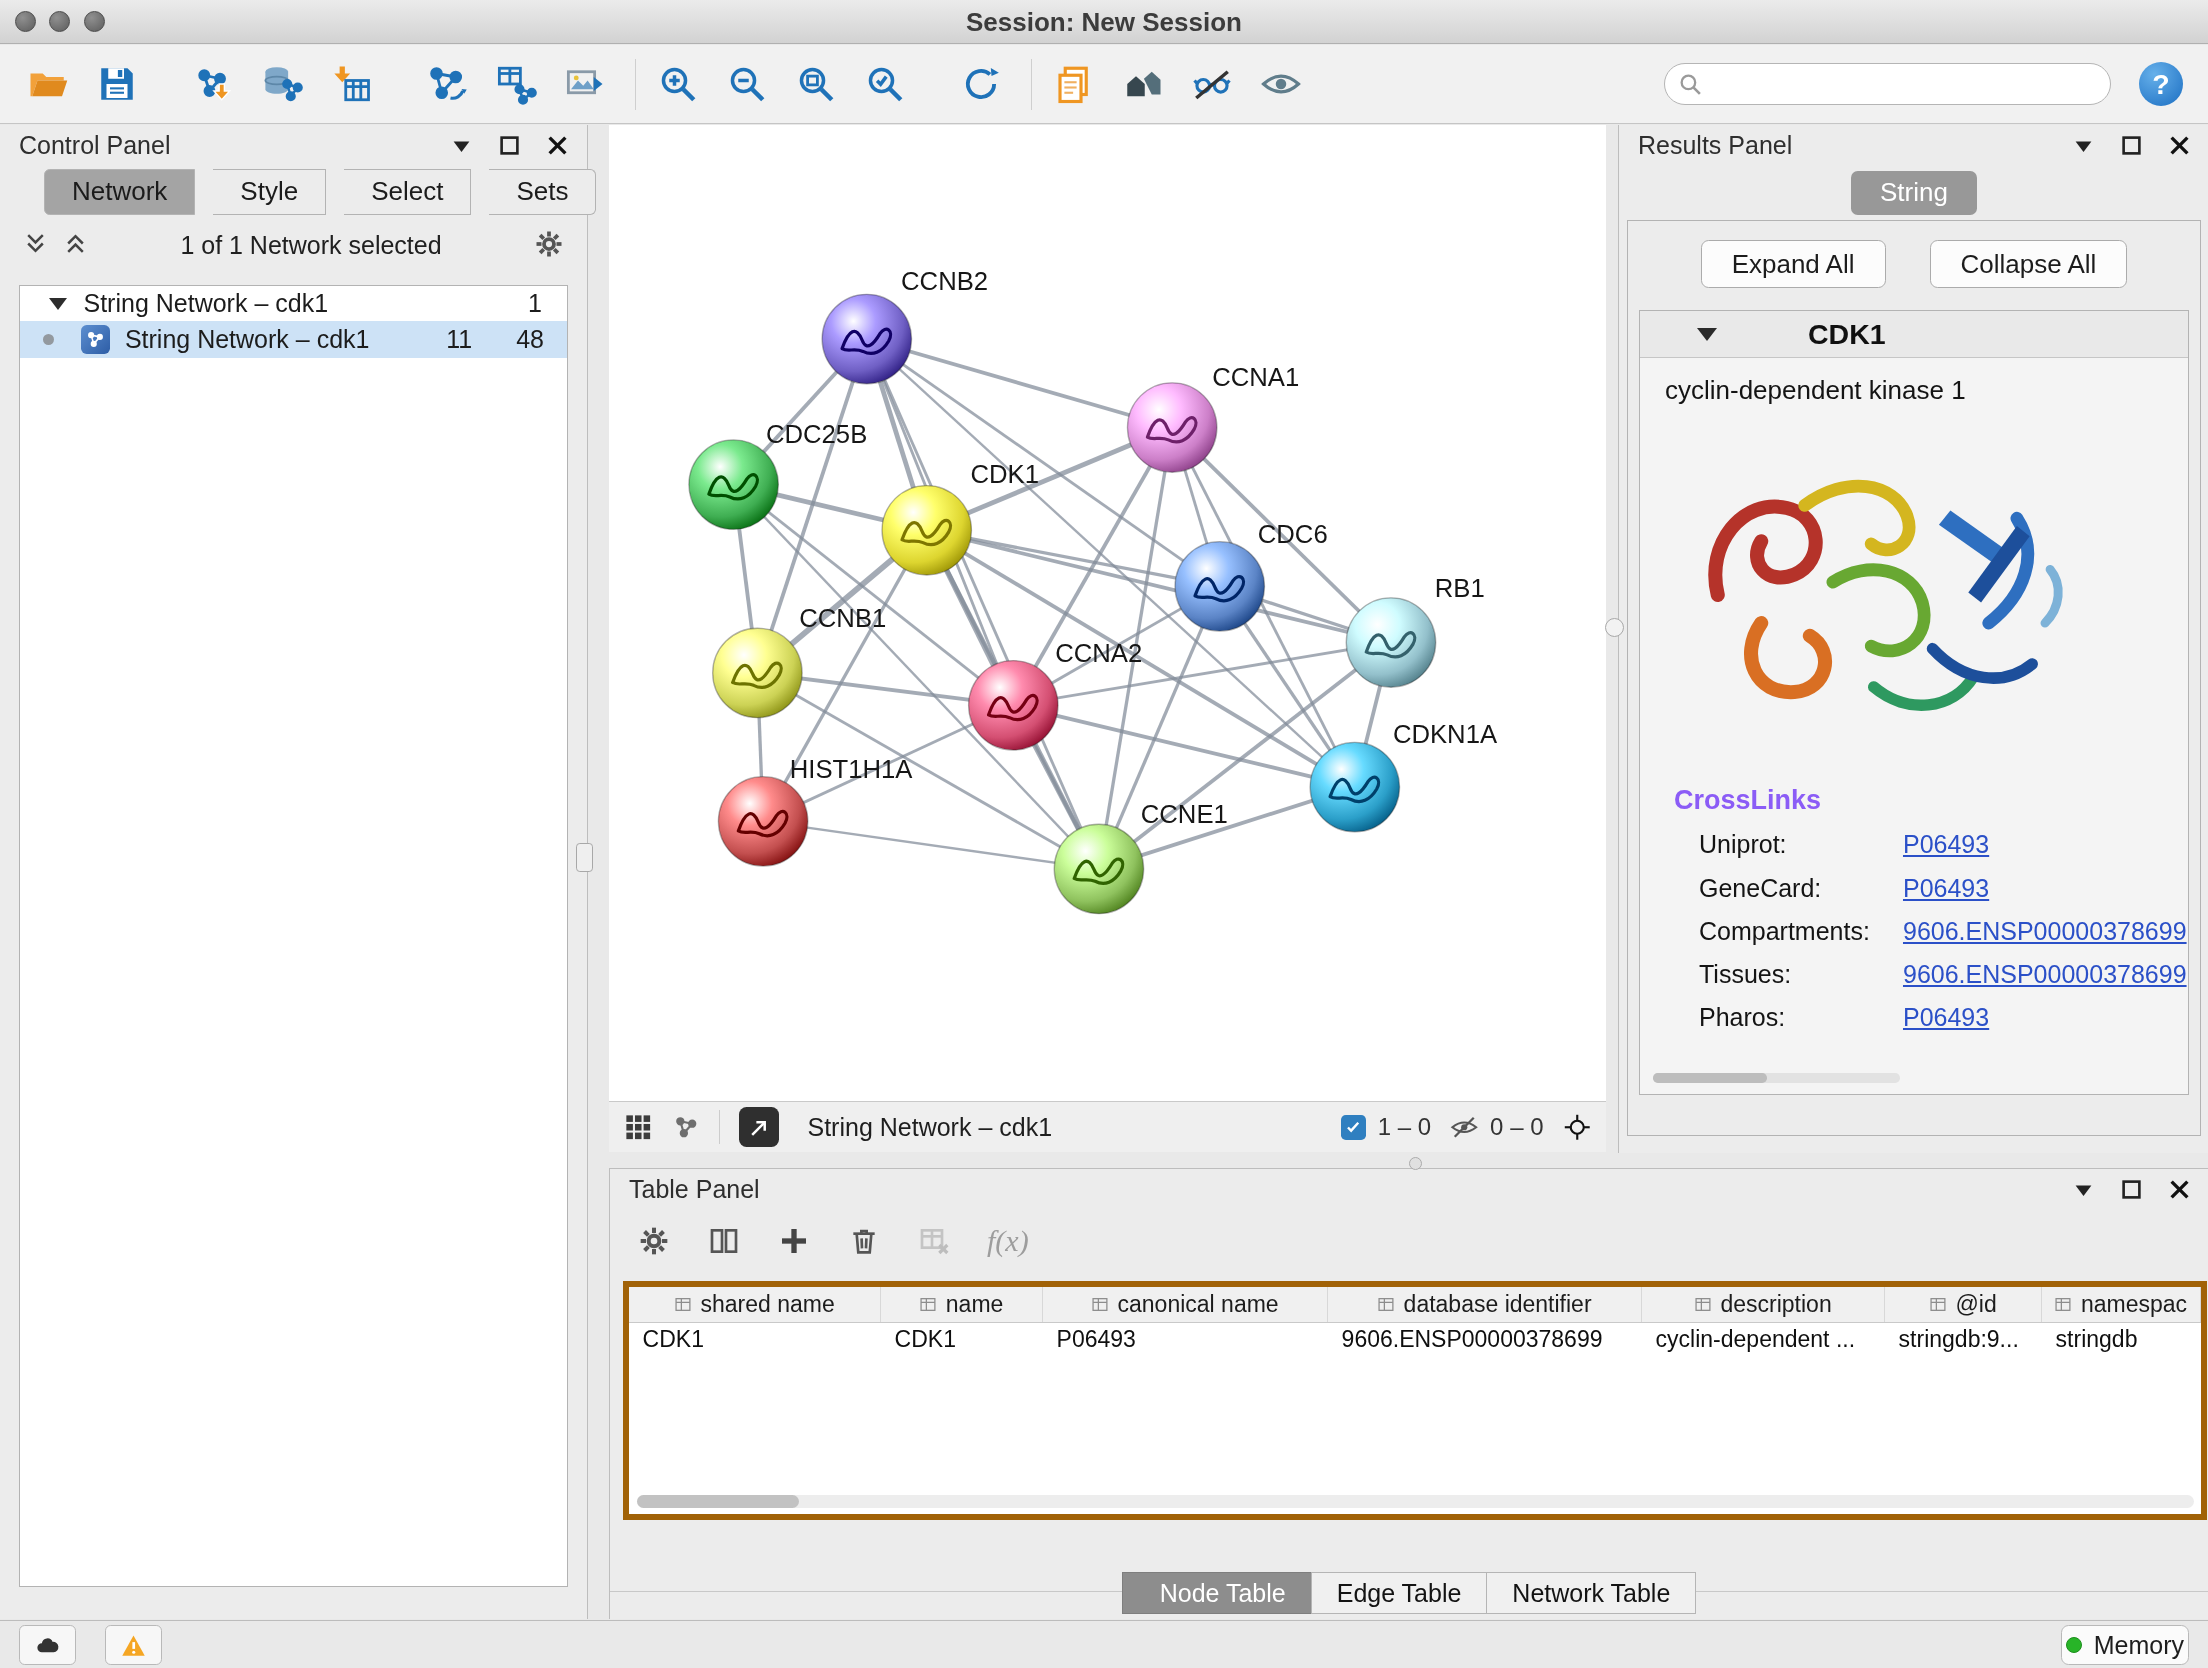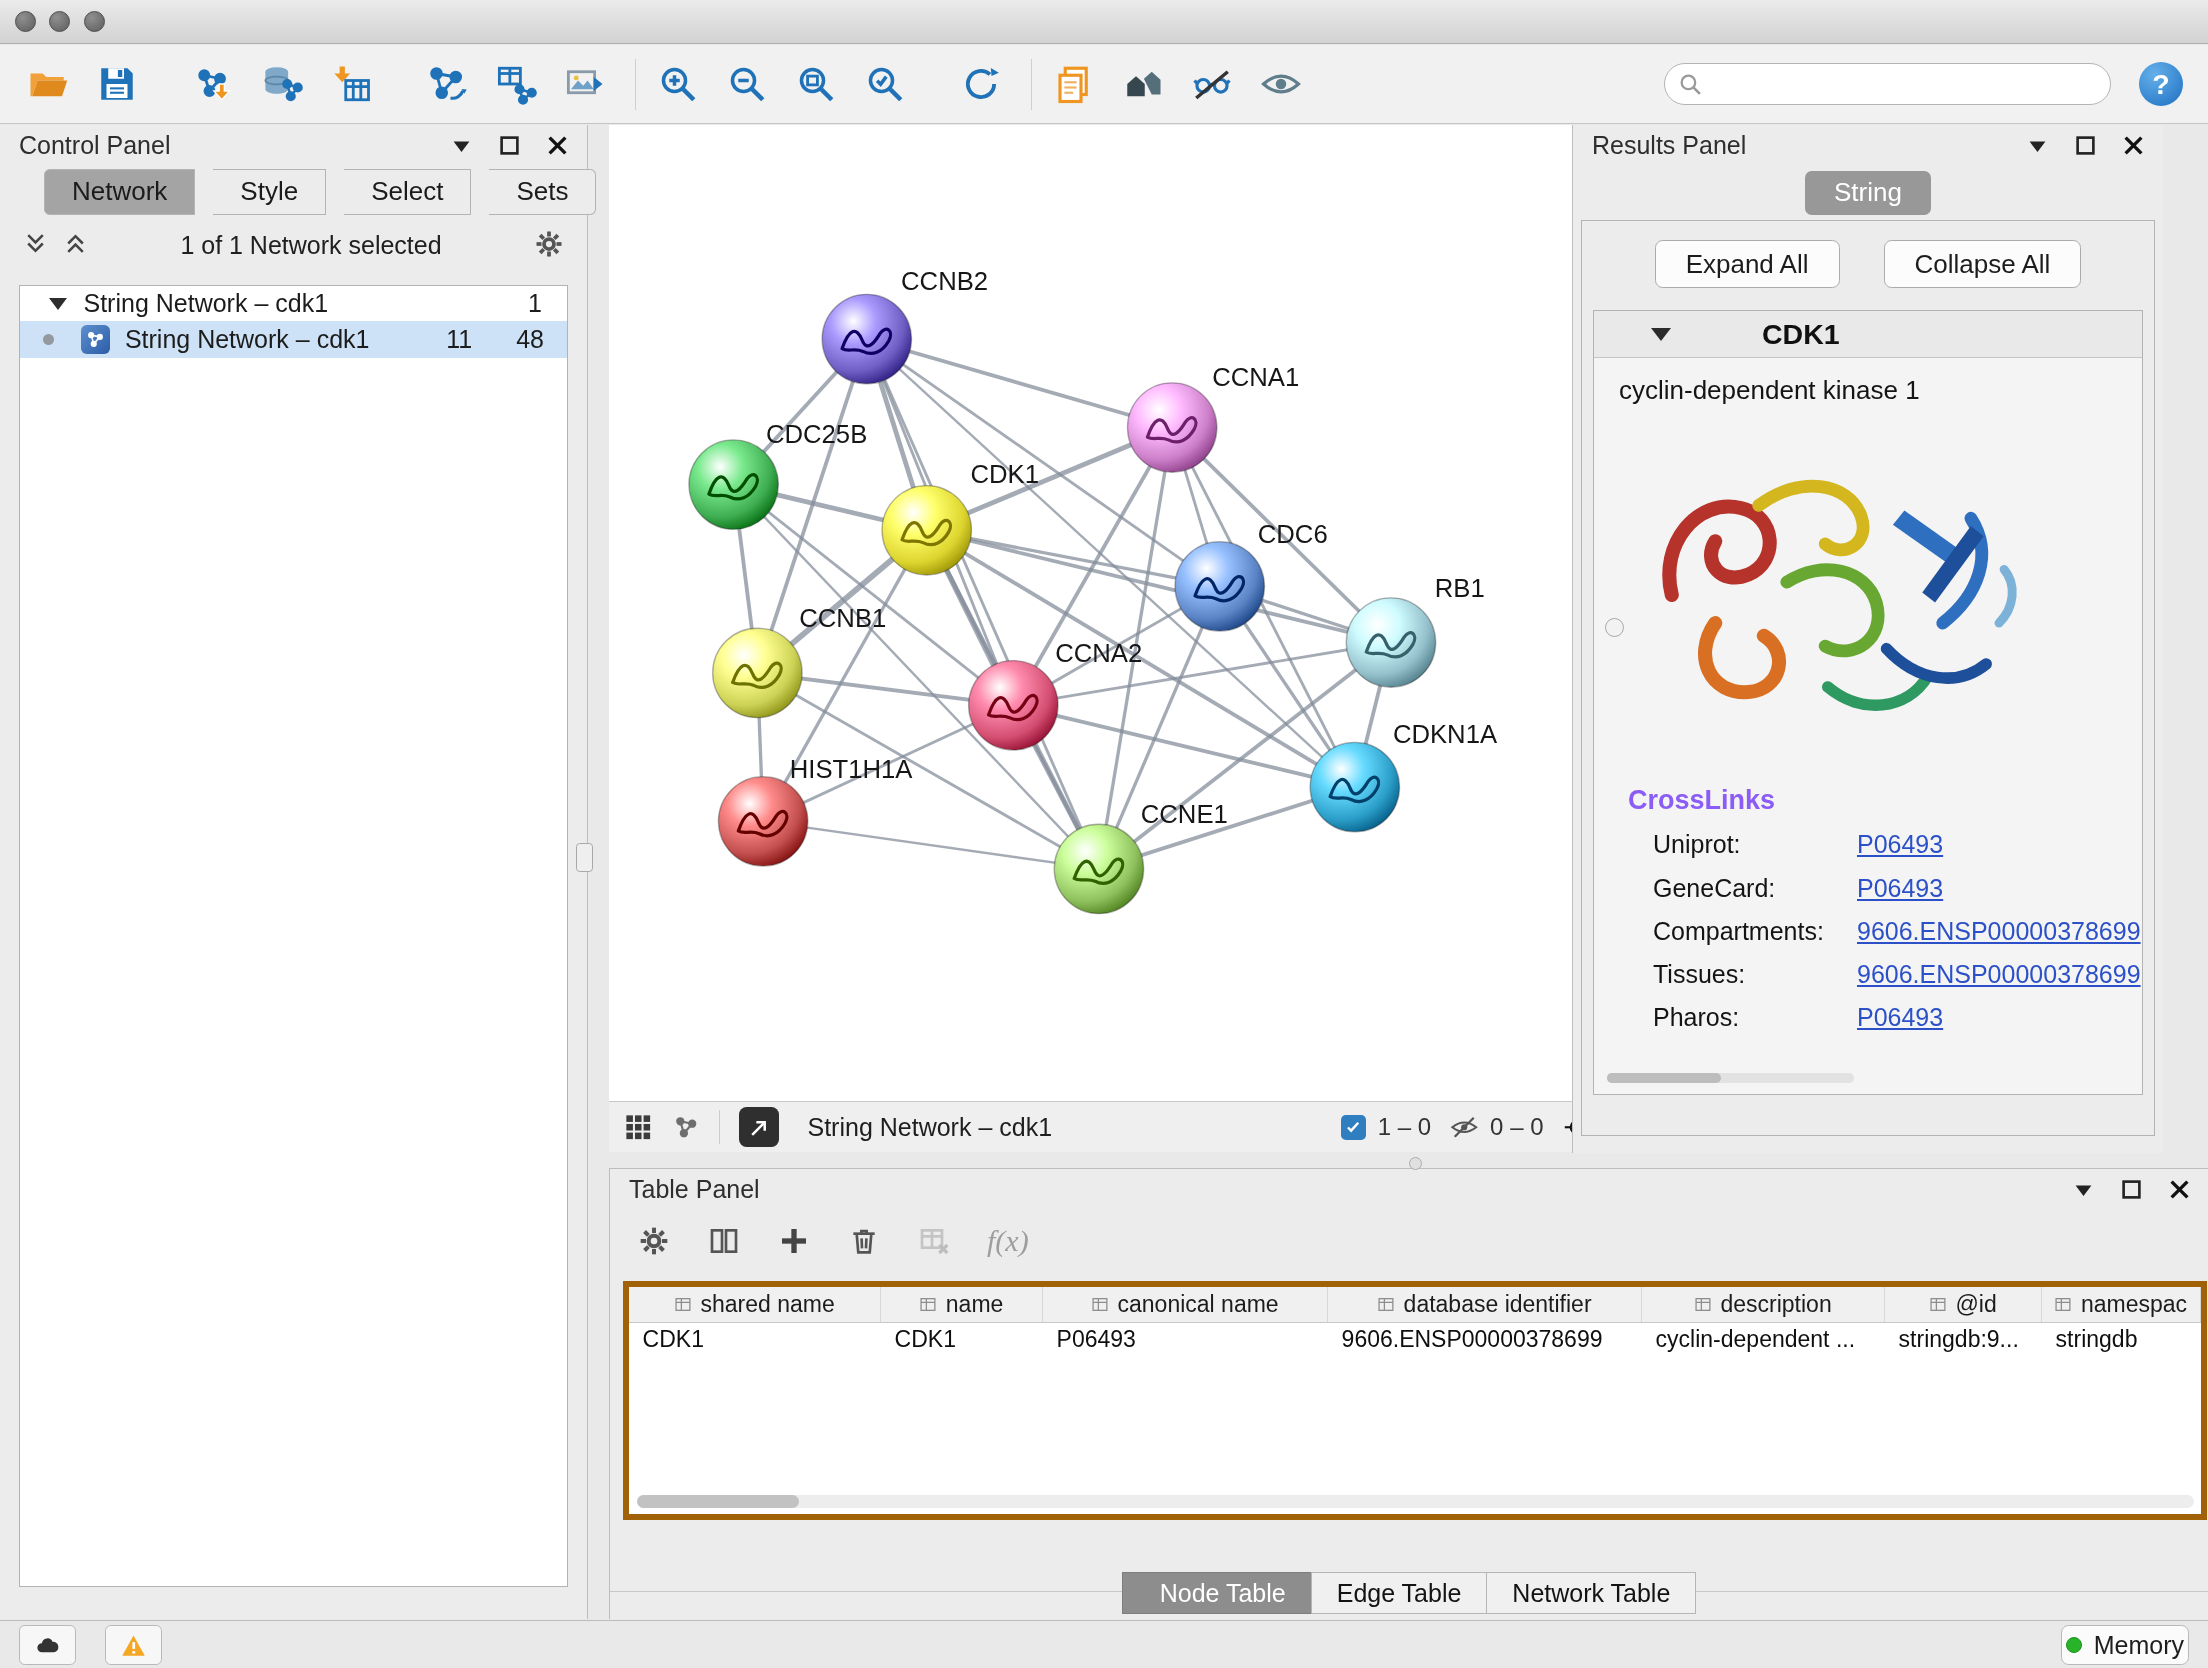--- a/index.html
+++ b/index.html
@@ -65,21 +65,21 @@
   .nv-sep{width:1px;height:34px;background:#cccccc;}
   .nv-darkbtn{width:40px;height:40px;border-radius:7.6px;background:#2f2f2f;display:flex;align-items:center;justify-content:center;cursor:pointer;}
   .nv-darkbtn svg{width:25px;height:25px;}
   .nv-title{font-size:25px;color:#1e1e1e;margin-left:9.5px;}
   .nv-spacer{flex:1;}
   .nv-count{font-size:24px;color:#333;display:flex;align-items:center;gap:11.4px;}
   .nv-check{width:25px;height:25px;border-radius:4.8px;background:#2f7fc0;display:flex;align-items:center;justify-content:center;}
   .nv-check svg{width:19px;height:19px;}
 
   
-  #results-panel{left:1572px;top:125px;width:591px;height:1028px;border-left:1px solid #bdbdbd;}
+  #results-panel{left:1618px;top:125px;width:591px;height:1028px;border-left:1px solid #bdbdbd;}
   .string-pill{margin:5.7px auto 0;width:126px;text-align:center;background:#989898;color:#fff;font-size:26px;padding:6.7px 0;border-radius:6.7px;cursor:pointer;}
   .rp-box{position:absolute;left:7.6px;right:7.6px;top:95px;bottom:17px;border:1px solid #b3b3b3;}
   .rp-buttons{display:flex;justify-content:center;gap:44px;padding:19px 0;}
   .rp-btn{background:#fcfcfc;border:1px solid #ababab;border-radius:7.6px;padding:7.6px 30px;font-size:26px;color:#1c1c1c;cursor:pointer;}
   .rp-content{position:absolute;left:11.4px;right:11.4px;top:89px;bottom:40px;border:1px solid #b3b3b3;background:#f4f4f4;overflow:hidden;}
   .gene-header{height:46px;background:#e9e9e9;border-bottom:1px solid #c6c6c6;display:flex;align-items:center;}
   .gene-twisty{width:0;height:0;border-left:10.5px solid transparent;border-right:10.5px solid transparent;border-top:13.3px solid #2b2b2b;margin-left:57px;}
   .gene-symbol{font-size:28.5px;font-weight:bold;color:#101010;margin-left:91px;}
   .gene-desc{font-size:26px;color:#141414;margin:17px 0 0 25px;}
   .protein-figure{margin:25px 0 0 42px;width:409px;height:333px;}
@@ -127,20 +127,21 @@
 <body>
 
 <div id="app">
 
   <div class="titlebar">
     <div class="traffic">
       <div class="light"></div>
       <div class="light"></div>
       <div class="light"></div>
     </div>
+    <div class="title-text">Session: New Session</div>
   </div>
 
   <div class="toolbar">
     <div class="tb-icon">
       <svg viewBox="0 0 24 24">
           <path d="M2 6h7l2 2h10v2H6L3 19H2z" fill="#f2a13a"></path>
           <path d="M6 10h17l-3 9H3z" fill="#e08a1e"></path>
         </svg>
     </div>
     <div class="tb-icon">

